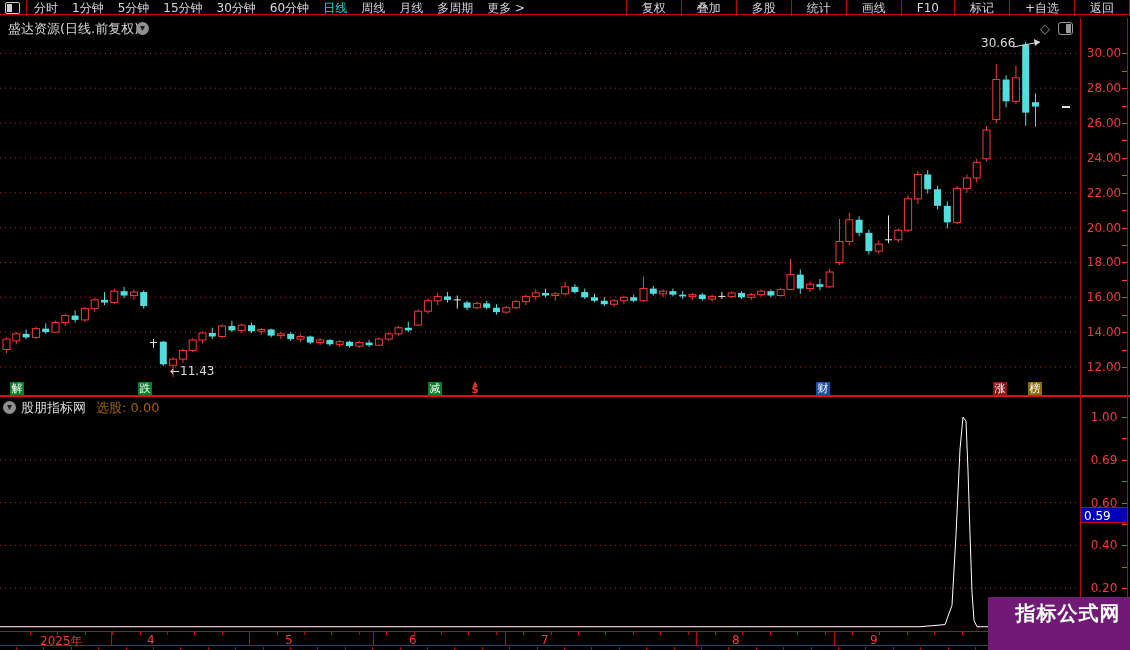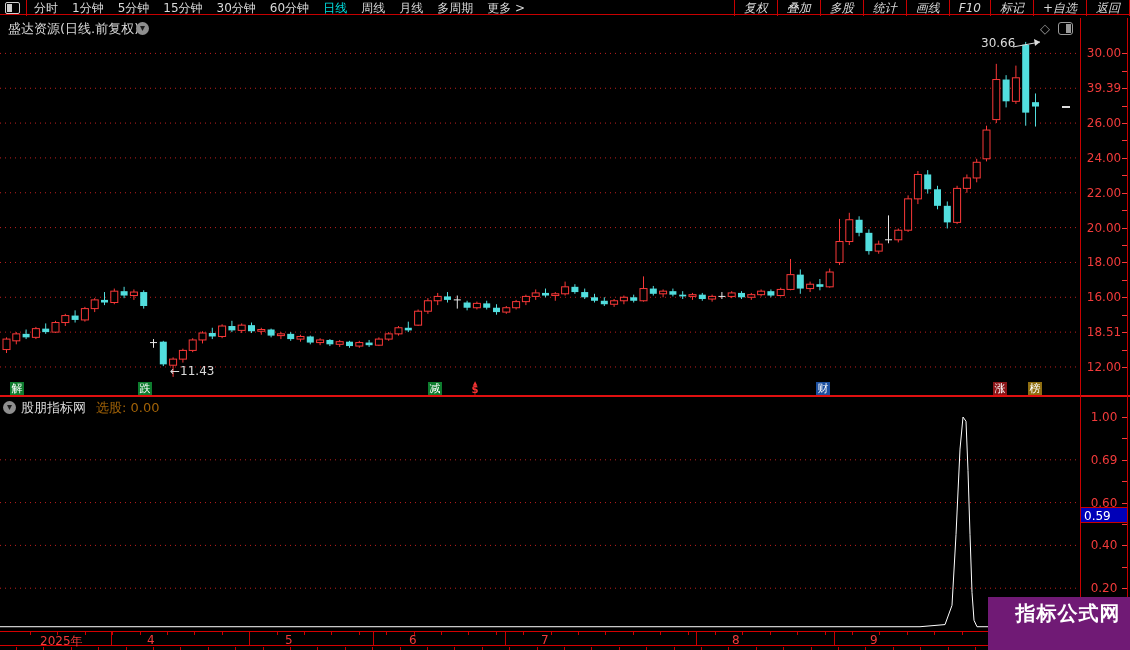--- a/index.html
+++ b/index.html
@@ -5,21 +5,21 @@
   html,body{margin:0;padding:0;background:#000;}
   body{width:1130px;height:650px;overflow:hidden;position:relative;
        font-family:"DejaVu Sans","Liberation Sans",sans-serif;}
   #app{position:absolute;inset:0;background:#000;}
   
   #menubar{position:absolute;left:0;top:0;width:1130px;height:15px;
            border-bottom:1px solid var(--border,#c80000);box-sizing:border-box;
            display:flex;justify-content:space-between;background:#000;}
   #menu-left,#menu-right{display:flex;align-items:center;height:16px;}
   .menu-item{color:#d9d9d9;font-size:12px;line-height:16px;padding:0 7px;white-space:nowrap;}
-  #menu-right .menu-item{border-left:1px solid var(--border,#c80000);padding:0 9px;font-style:italic;}
+  #menu-right .menu-item{border-left:1px solid var(--border,#c80000);padding:0 15px;}
   #menu-right .menu-item:last-child{border-right:1px solid var(--border,#c80000);}
   #menu-view-icon{width:13px;height:10px;border:1px solid #cfcfcf;border-radius:2px;
       margin:0 6px 0 5px;display:inline-block;position:relative;}
   #menu-view-icon i{position:absolute;left:1px;top:1px;bottom:1px;width:5px;background:#cfcfcf;}
   .msep{width:1px;height:16px;background:var(--border,#c80000);}
   
   #titlebar{position:absolute;left:0;top:18px;width:1130px;height:20px;}
   #title{position:absolute;left:8px;top:2px;color:#d8d8d8;font-size:13px;}
   .circle-chevron{display:inline-block;width:13px;height:13px;border-radius:50%;
       background:#8f8f8f;color:#1b1b1b;font-size:10px;line-height:12px;text-align:center;}
@@ -547,28 +547,28 @@
       </g>
       <g>
         <line x1="1035.5" y1="55.46599999999995" x2="1035.5" y2="88.56399999999996" stroke="#52dede" stroke-width="1"></line>
         <rect x="1032" y="64.17599999999999" width="7" height="4.354999999999961" fill="#52dede"></rect>
       </g>
       <line x1="1013" y1="9" x2="1040" y2="4" stroke="#dcdcdc" stroke-width="1"></line>
       <polygon points="1040,4 1034,1 1035,8" fill="#dcdcdc"></polygon>
     </svg>
   <div id="main-axis">
       <span class="axis-label" style="top: 46.4px;">30.00</span>
-      <span class="axis-label" style="top: 81.24px;">39.39</span>
+      <span class="axis-label" style="top: 81.24px;">28.00</span>
       <span class="axis-label" style="top: 116.08px;">26.00</span>
       <span class="axis-label" style="top: 150.92px;">24.00</span>
       <span class="axis-label" style="top: 185.76px;">22.00</span>
       <span class="axis-label" style="top: 220.6px;">20.00</span>
       <span class="axis-label" style="top: 255.44px;">18.00</span>
       <span class="axis-label" style="top: 290.28px;">16.00</span>
-      <span class="axis-label" style="top: 325.12px;">18.51</span>
+      <span class="axis-label" style="top: 325.12px;">14.00</span>
       <span class="axis-label" style="top: 359.96px;">12.00</span>
       <span class="tick" style="top: 367px;"></span>
       <span class="tick" style="top: 350px;"></span>
       <span class="tick" style="top: 332px;"></span>
       <span class="tick" style="top: 315px;"></span>
       <span class="tick" style="top: 297px;"></span>
       <span class="tick" style="top: 280px;"></span>
       <span class="tick" style="top: 262px;"></span>
       <span class="tick" style="top: 245px;"></span>
       <span class="tick" style="top: 228px;"></span>

